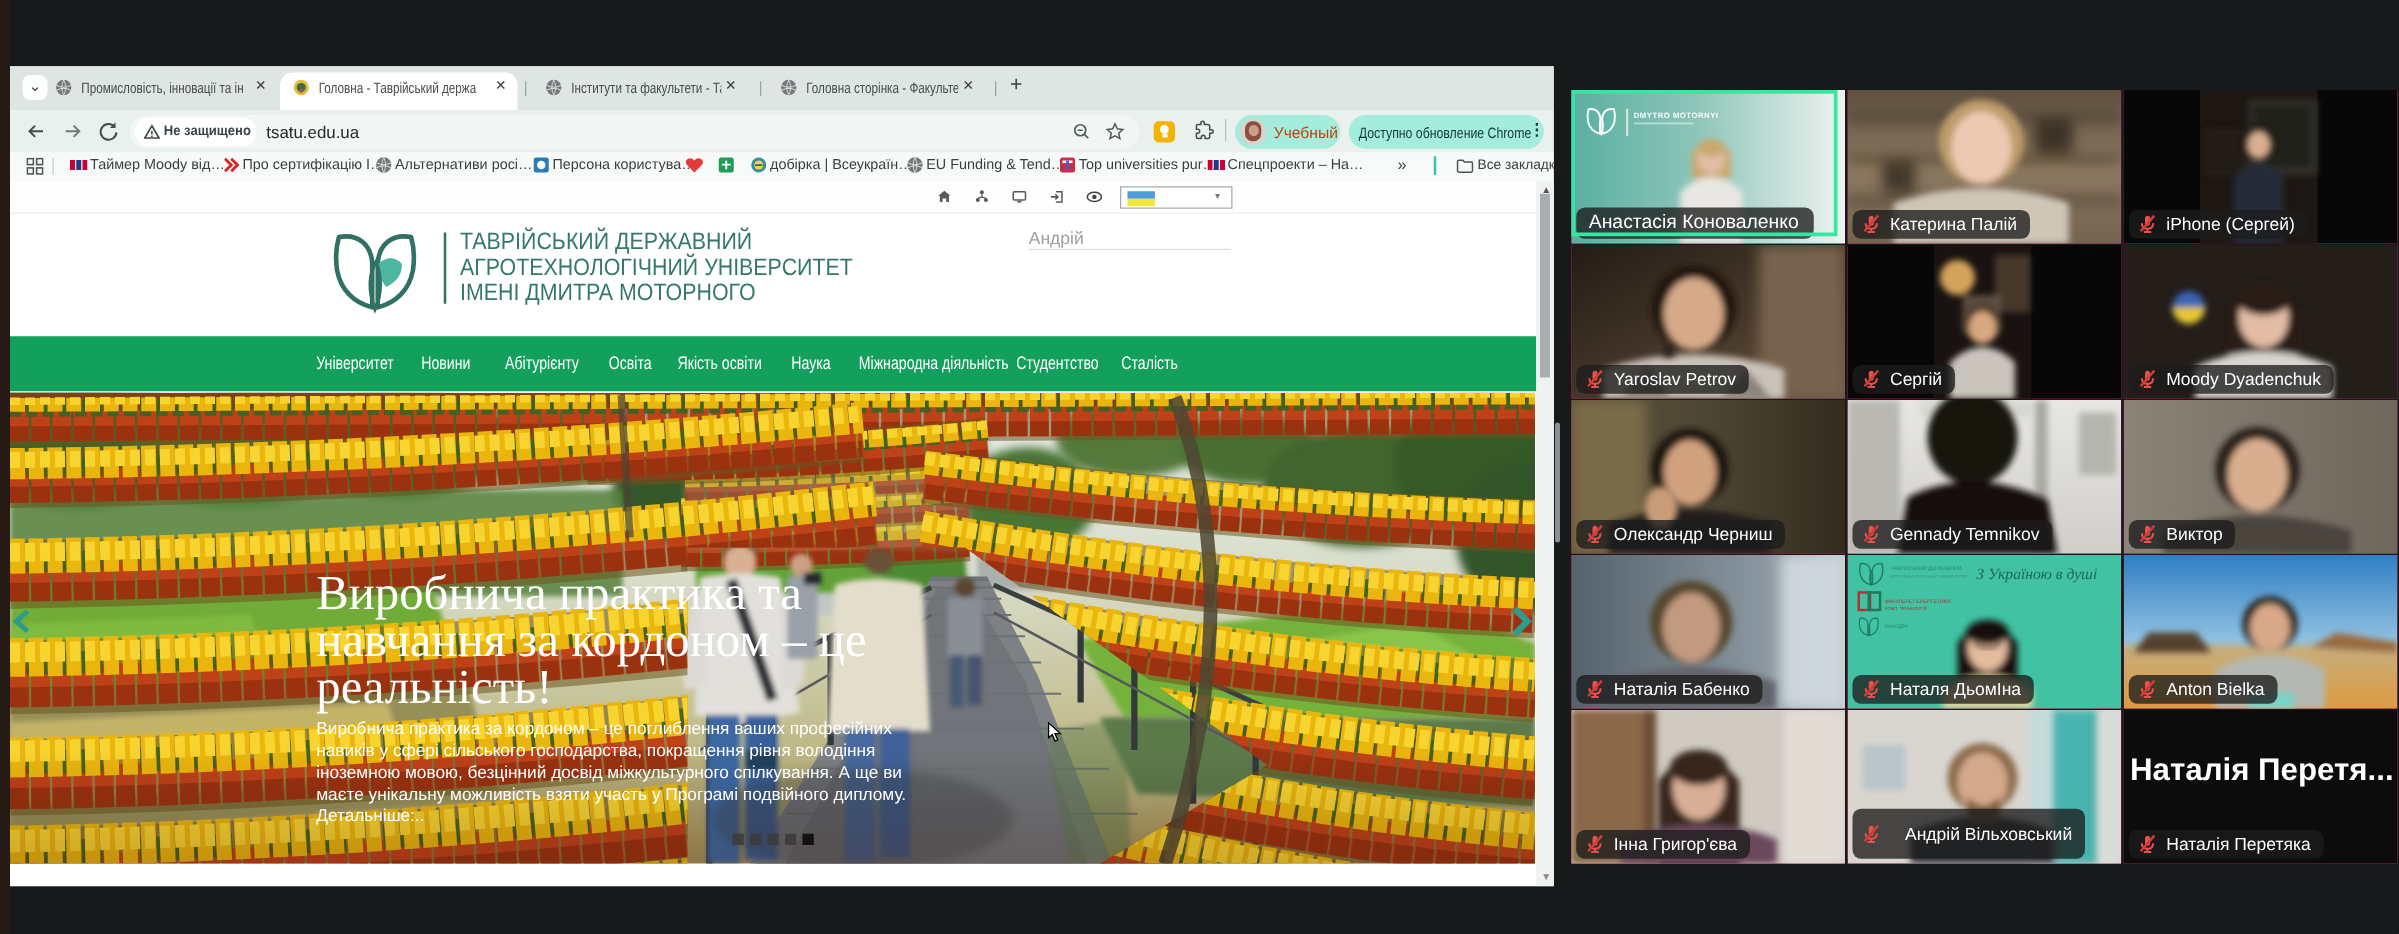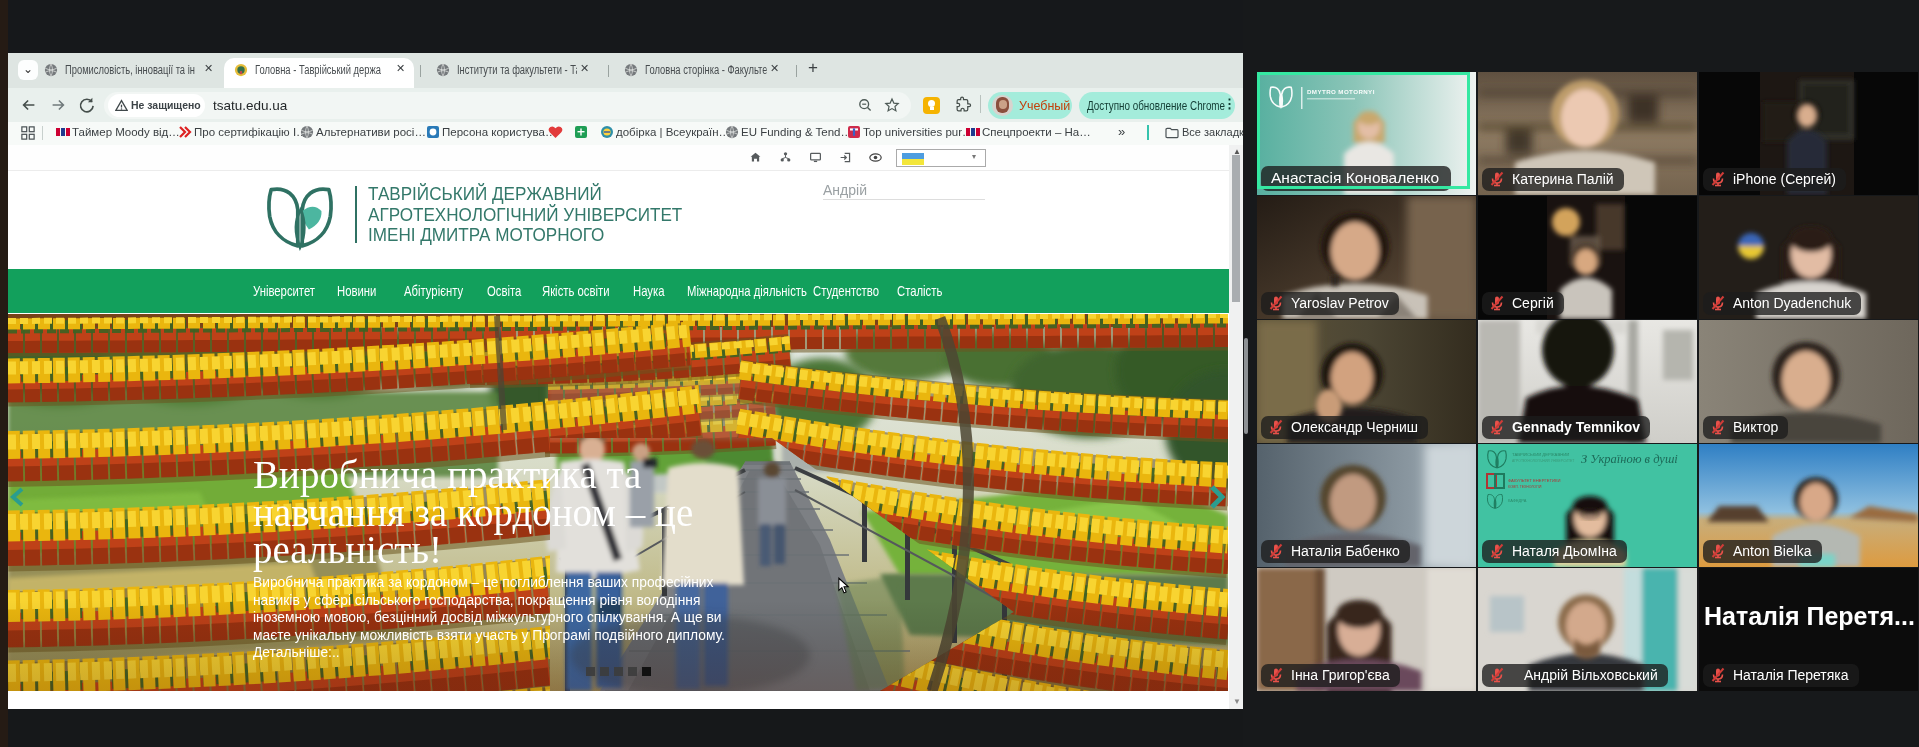--- a/index.html
+++ b/index.html
@@ -695,21 +695,21 @@
         </g>
       </svg>
       <div class="lbl" style="font-size:14px;padding:2px 10px 3px 7px;height:23px;">
         <svg width="16" height="16" viewBox="0 0 16 16">
           <rect x="6" y="1.5" width="4" height="8" rx="2" fill="#e8514a"></rect>
           <path d="M3.5 7.5 Q3.5 12 8 12 Q12.5 12 12.5 7.5" stroke="#e8514a" stroke-width="1.6" fill="none"></path>
           <line x1="8" y1="12" x2="8" y2="14.5" stroke="#e8514a" stroke-width="1.6"></line>
           <line x1="5" y1="14.5" x2="11" y2="14.5" stroke="#e8514a" stroke-width="1.6"></line>
           <line x1="13.5" y1="1.5" x2="2.5" y2="14" stroke="#d03c38" stroke-width="2"></line>
         </svg>
-        <span>Anton Dyadenchuk</span>
+        <span>Moody Dyadenchuk</span>
       </div>
     </div>
     <div class="tile" style="left:1257px;top:320px;">
       <svg class="scene" width="219" height="123" viewBox="0 0 219 123">
         <defs>
           <linearGradient id="oc" x1="0" y1="0" x2="1" y2="0">
             <stop offset="0" stop-color="#5d5238"></stop>
             <stop offset="0.5" stop-color="#4c4634"></stop>
             <stop offset="1" stop-color="#332c1e"></stop>
           </linearGradient>
@@ -763,21 +763,21 @@
           <rect x="0" y="0" width="42" height="123" fill="#b9b8b2"></rect>
           <rect x="150" y="0" width="10" height="123" fill="#a8a8a2"></rect>
           <rect x="185" y="10" width="30" height="50" fill="#b5b5ae"></rect>
           <rect x="58" y="0" width="90" height="14" fill="#d8d7d2"></rect>
         </g>
         <g filter="url(#b)">
           <ellipse cx="100" cy="30" rx="36" ry="38" fill="#191511"></ellipse>
           <path d="M40 123 L48 78 Q100 52 160 80 L168 123 Z" fill="#14110e"></path>
         </g>
       </svg>
-      <div class="lbl" style="font-size:14px;padding:2px 10px 3px 7px;height:23px;font-weight:bold;">
+      <div class="lbl" style="font-size:14px;padding:2px 10px 3px 7px;height:23px;">
         <svg width="16" height="16" viewBox="0 0 16 16">
           <rect x="6" y="1.5" width="4" height="8" rx="2" fill="#e8514a"></rect>
           <path d="M3.5 7.5 Q3.5 12 8 12 Q12.5 12 12.5 7.5" stroke="#e8514a" stroke-width="1.6" fill="none"></path>
           <line x1="8" y1="12" x2="8" y2="14.5" stroke="#e8514a" stroke-width="1.6"></line>
           <line x1="5" y1="14.5" x2="11" y2="14.5" stroke="#e8514a" stroke-width="1.6"></line>
           <line x1="13.5" y1="1.5" x2="2.5" y2="14" stroke="#d03c38" stroke-width="2"></line>
         </svg>
         <span>Gennady Temnikov</span>
       </div>
     </div>
@@ -997,21 +997,21 @@
         </g>
         <g filter="url(#b)">
           <circle cx="108" cy="54.4" r="28" fill="#8a6b48"></circle>
           <ellipse cx="108" cy="58" rx="20" ry="24" fill="#d3a98c"></ellipse>
           <path d="M50.5 123 L50.5 97.2 Q108 73.2 165.5 97.2 L165.5 123 Z" fill="#35383e"></path>
         </g>
         <g filter="url(#b)">
           <path d="M96 70 Q108 84 122 70 L122 86 Q108 96 96 86 Z" fill="#7a5a3c"></path>
         </g>
       </svg>
-      <div class="lbl" style="font-size:14px;padding:2px 10px 3px 7px;height:23px;gap:19px;">
+      <div class="lbl" style="font-size:14px;padding:2px 10px 3px 7px;height:40px;gap:19px;">
         <svg width="16" height="16" viewBox="0 0 16 16">
           <rect x="6" y="1.5" width="4" height="8" rx="2" fill="#e8514a"></rect>
           <path d="M3.5 7.5 Q3.5 12 8 12 Q12.5 12 12.5 7.5" stroke="#e8514a" stroke-width="1.6" fill="none"></path>
           <line x1="8" y1="12" x2="8" y2="14.5" stroke="#e8514a" stroke-width="1.6"></line>
           <line x1="5" y1="14.5" x2="11" y2="14.5" stroke="#e8514a" stroke-width="1.6"></line>
           <line x1="13.5" y1="1.5" x2="2.5" y2="14" stroke="#d03c38" stroke-width="2"></line>
         </svg>
         <span>Андрій Вільховський</span>
       </div>
     </div>

